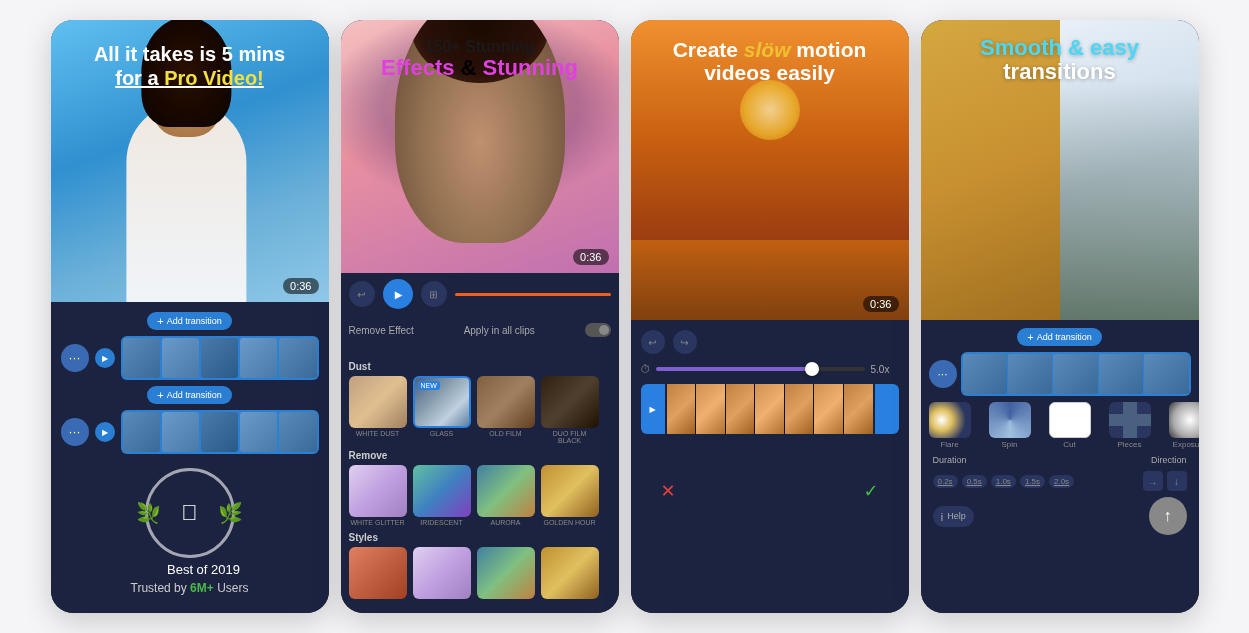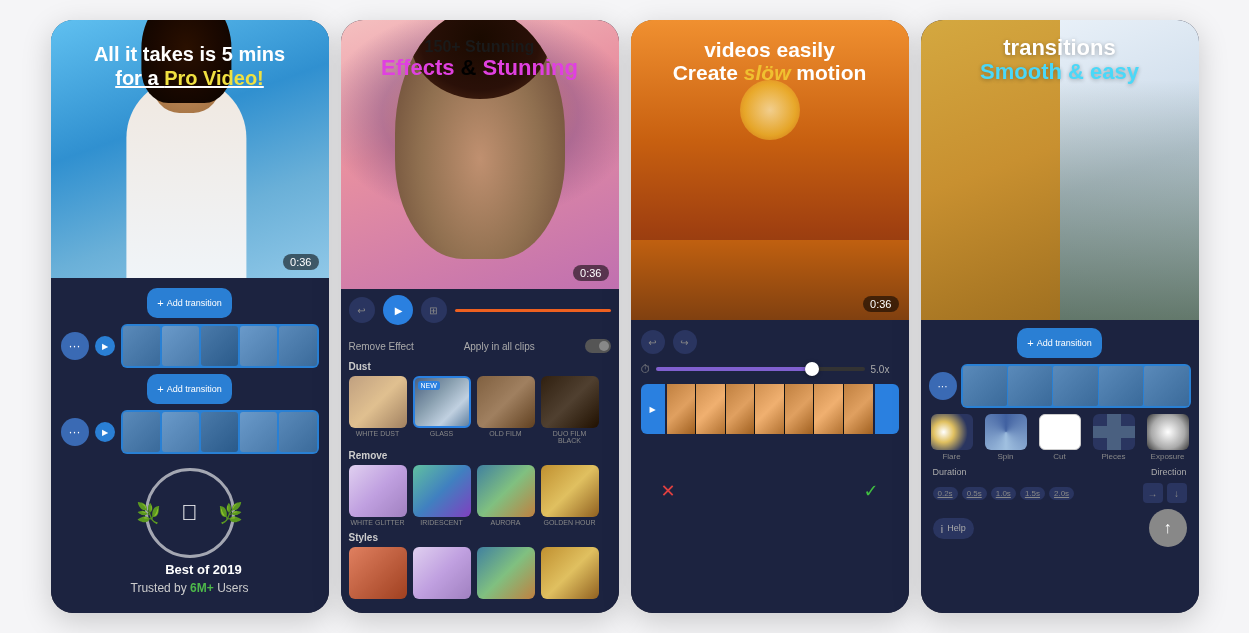--- a/index.html
+++ b/index.html
@@ -78,21 +78,21 @@
     }
     .timeline-row {
       display: flex;
       align-items: center;
       gap: 6px;
     }
     .add-transition-btn {
       background: #2a7fd4;
       color: #fff;
       font-size: 9px;
-      padding: 9px 10px;
+      padding: 3px 10px;
       border-radius: 10px;
       display: flex;
       align-items: center;
       gap: 3px;
       width: fit-content;
       margin: 0 auto;
     }
     .add-transition-btn::before {
       content: '+';
       font-size: 11px;
@@ -157,21 +157,21 @@
     }
     .award-ring::before { left: -12px; top: 50%; transform: translateY(-50%) scaleX(-1); }
     .award-ring::after { right: -12px; top: 50%; transform: translateY(-50%); }
     .apple-logo {
       font-size: 22px;
       color: #fff;
       line-height: 1;
     }
     .award-text {
       font-size: 13px;
-      font-weight: 700;
+      font-weight: 400;
       color: #fff;
       margin-left: 28px;
     }
     .trusted-text {
       font-size: 12px;
       color: #ccc;
     }
     .trusted-text .highlight {
       color: #4db84a;
       font-weight: 700;
@@ -252,21 +252,21 @@
     }
     .card2-bottom {
       background: #1c2340;
       flex: 1;
       padding: 8px;
     }
     .effect-header {
       display: flex;
       justify-content: space-between;
       align-items: center;
-      margin-bottom: 8px;
+      margin-bottom: 24px;
     }
     .remove-btn {
       color: #aaa;
       font-size: 10px;
     }
     .apply-btn {
       color: #aaa;
       font-size: 10px;
     }
     .toggle-small {
@@ -502,21 +502,21 @@
       display: flex;
       flex-direction: column;
       gap: 6px;
     }
     .card4-add-trans {
       display: flex;
       justify-content: center;
     }
     .trans-options-row {
       display: flex;
-      gap: 8px;
+      gap: 18px;
       align-items: center;
       justify-content: space-around;
     }
     .trans-option {
       display: flex;
       flex-direction: column;
       align-items: center;
       gap: 2px;
     }
     .trans-thumb {
@@ -884,24 +884,24 @@
       </div>
     </div>
   </div>
 
   <div class="phone-card">
     <div class="card3-top">
       <div class="card3-scene"></div>
       <div class="card3-sun"></div>
       <div class="card3-horizon"></div>
       <div class="card3-text">
-        <div class="line1">videos easily</div>
         <div class="line1">
           <span>Create </span><span class="slow">slöw</span><span> motion</span>
         </div>
+        <div class="line1">videos easily</div>
       </div>
       <div class="card3-timer">0:36</div>
     </div>
     <div class="card3-bottom">
       <div class="undo-redo-row">
         <div class="undo-btn">↩</div>
         <div class="redo-btn">↪</div>
       </div>
       <div class="speed-slider-row">
         <span class="speed-icon">⏱</span>
@@ -932,24 +932,24 @@
     </div>
   </div>
 
   <div class="phone-card">
     <div class="card4-top">
       <div class="card4-scene-left"></div>
       <div class="card4-scene-right">
         <div class="card4-trees"></div>
       </div>
       <div class="card4-text">
-        <div class="line1">transitions</div>
         <div class="line1">
           <span class="smooth">Smooth</span><span class="easy"> &amp; easy</span>
         </div>
+        <div class="line1">transitions</div>
       </div>
     </div>
     <div class="card4-bottom">
       <div class="card4-add-trans">
         <div class="add-transition-btn">Add transition</div>
       </div>
       <div class="card4-clip-row">
         <div class="card4-dots-btn">···</div>
         <div class="card4-clip-strip">
           <div class="card4-frame"></div>

